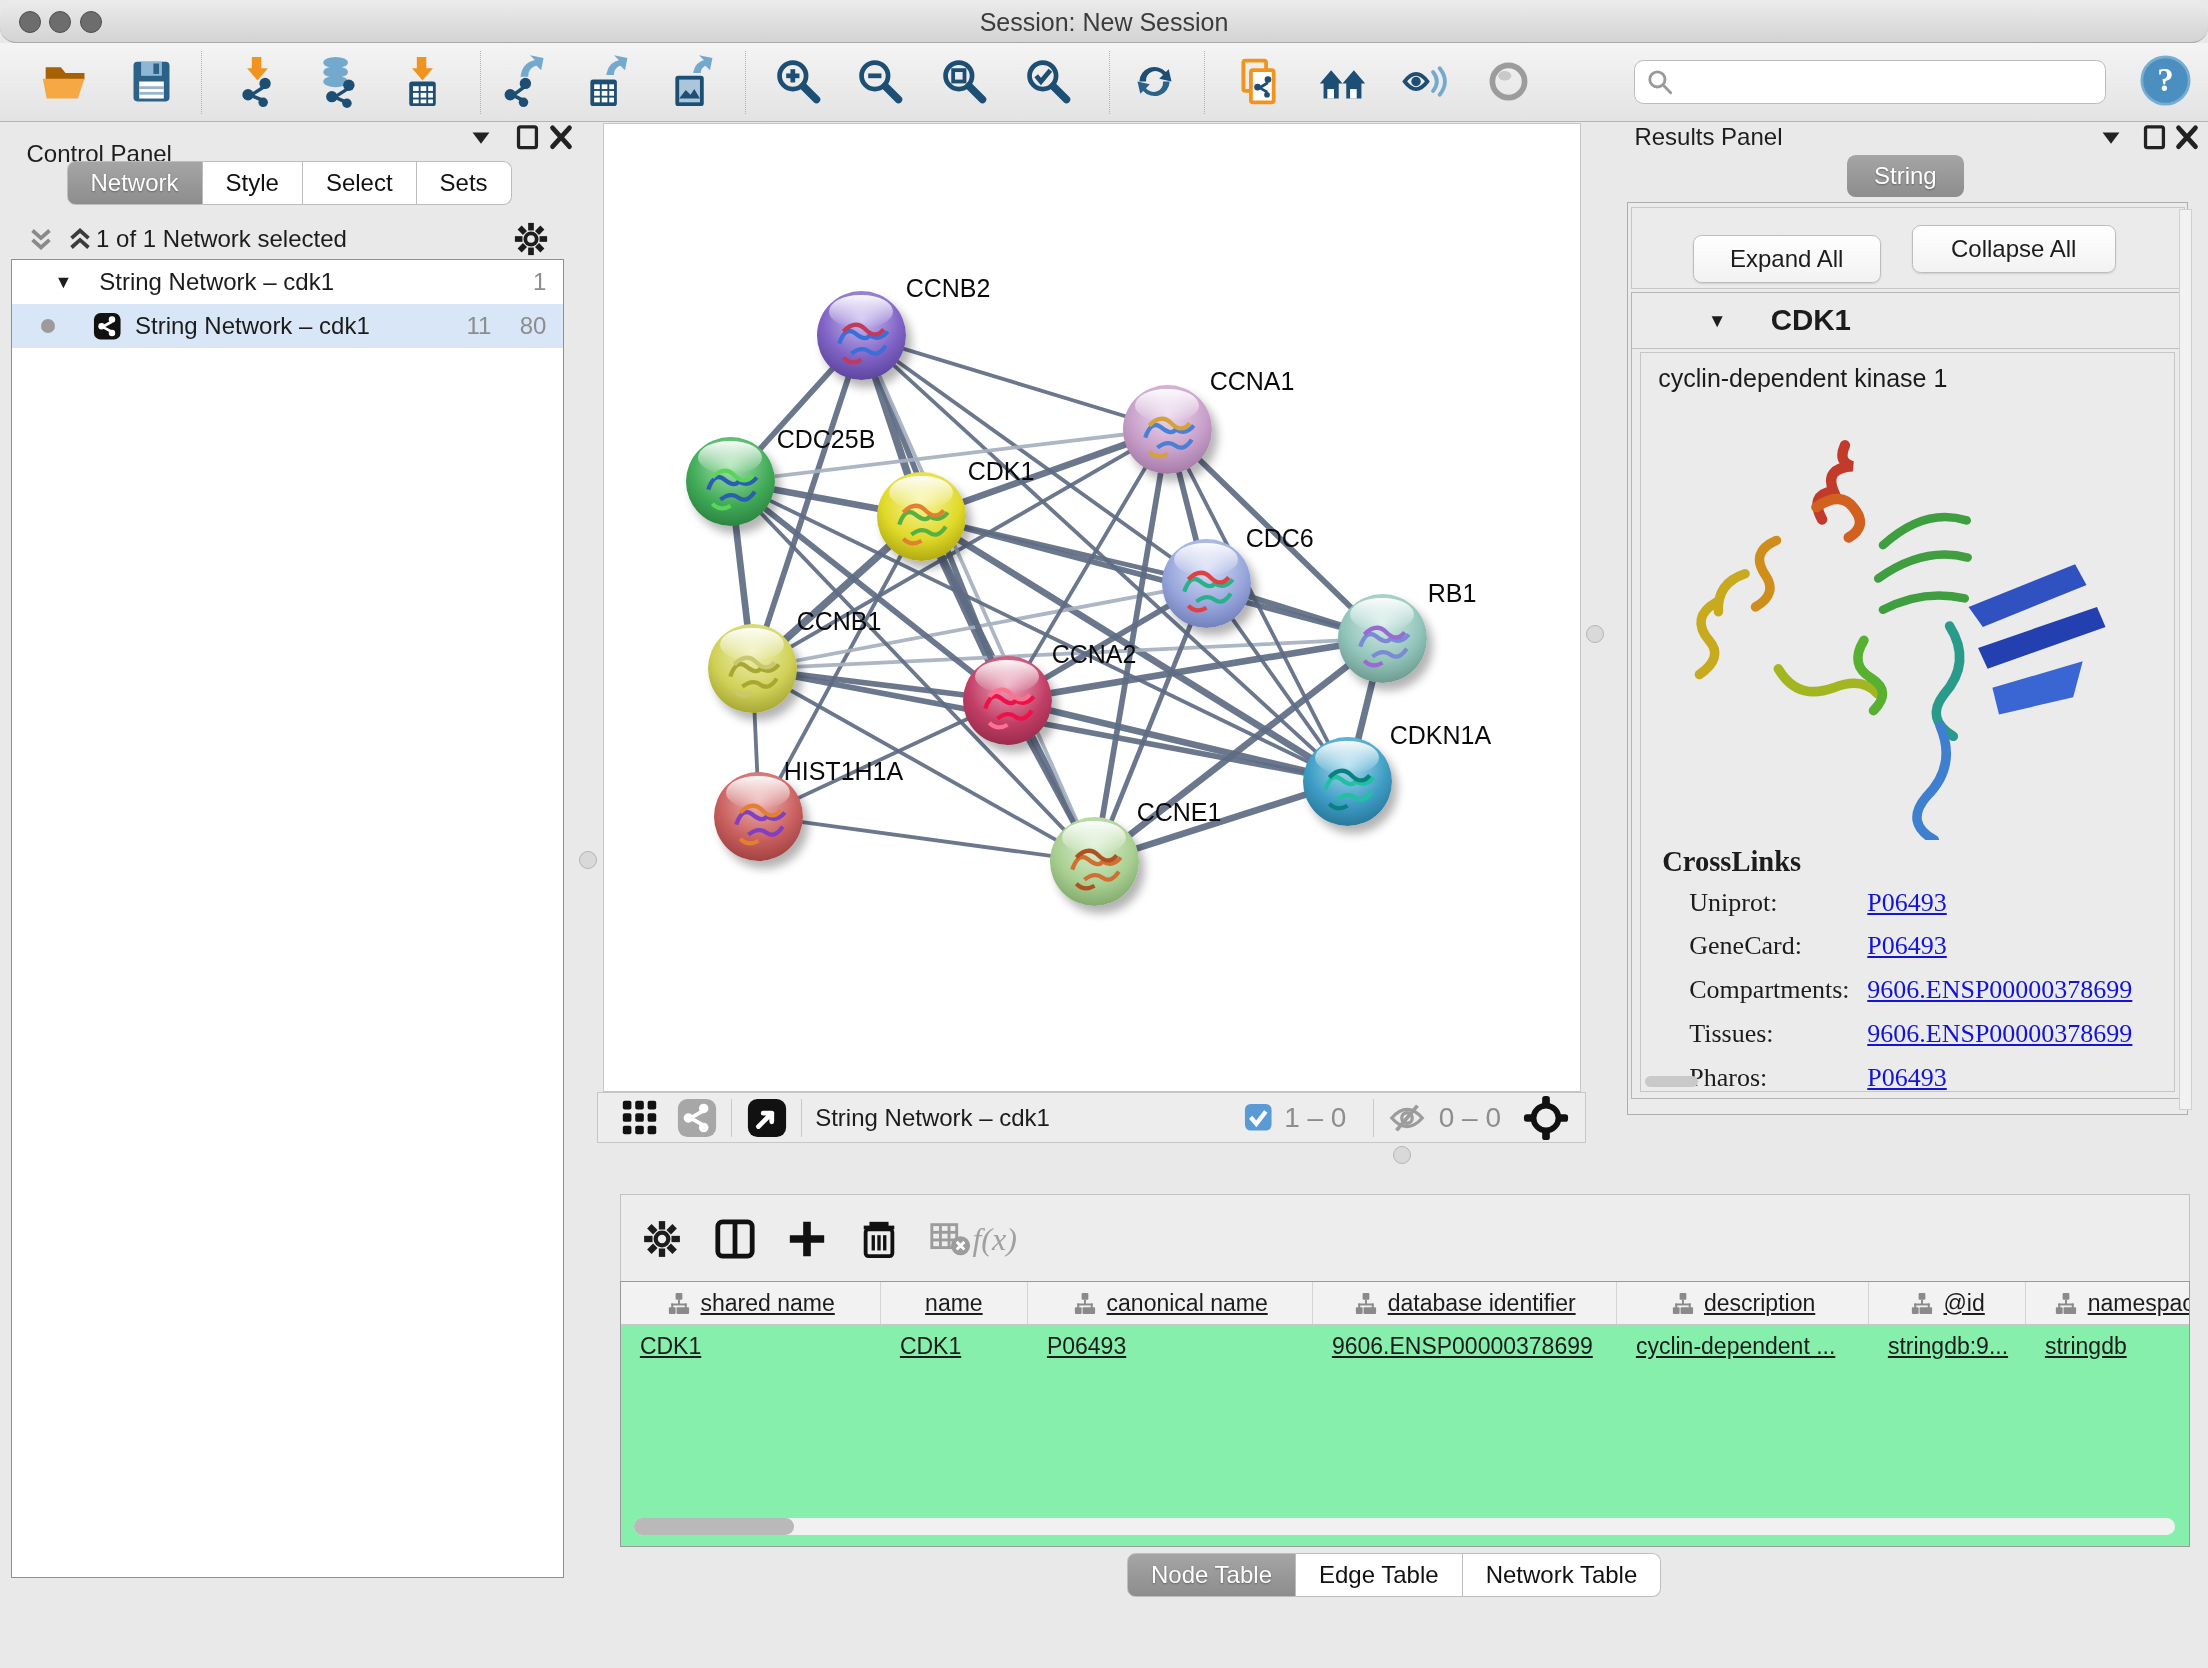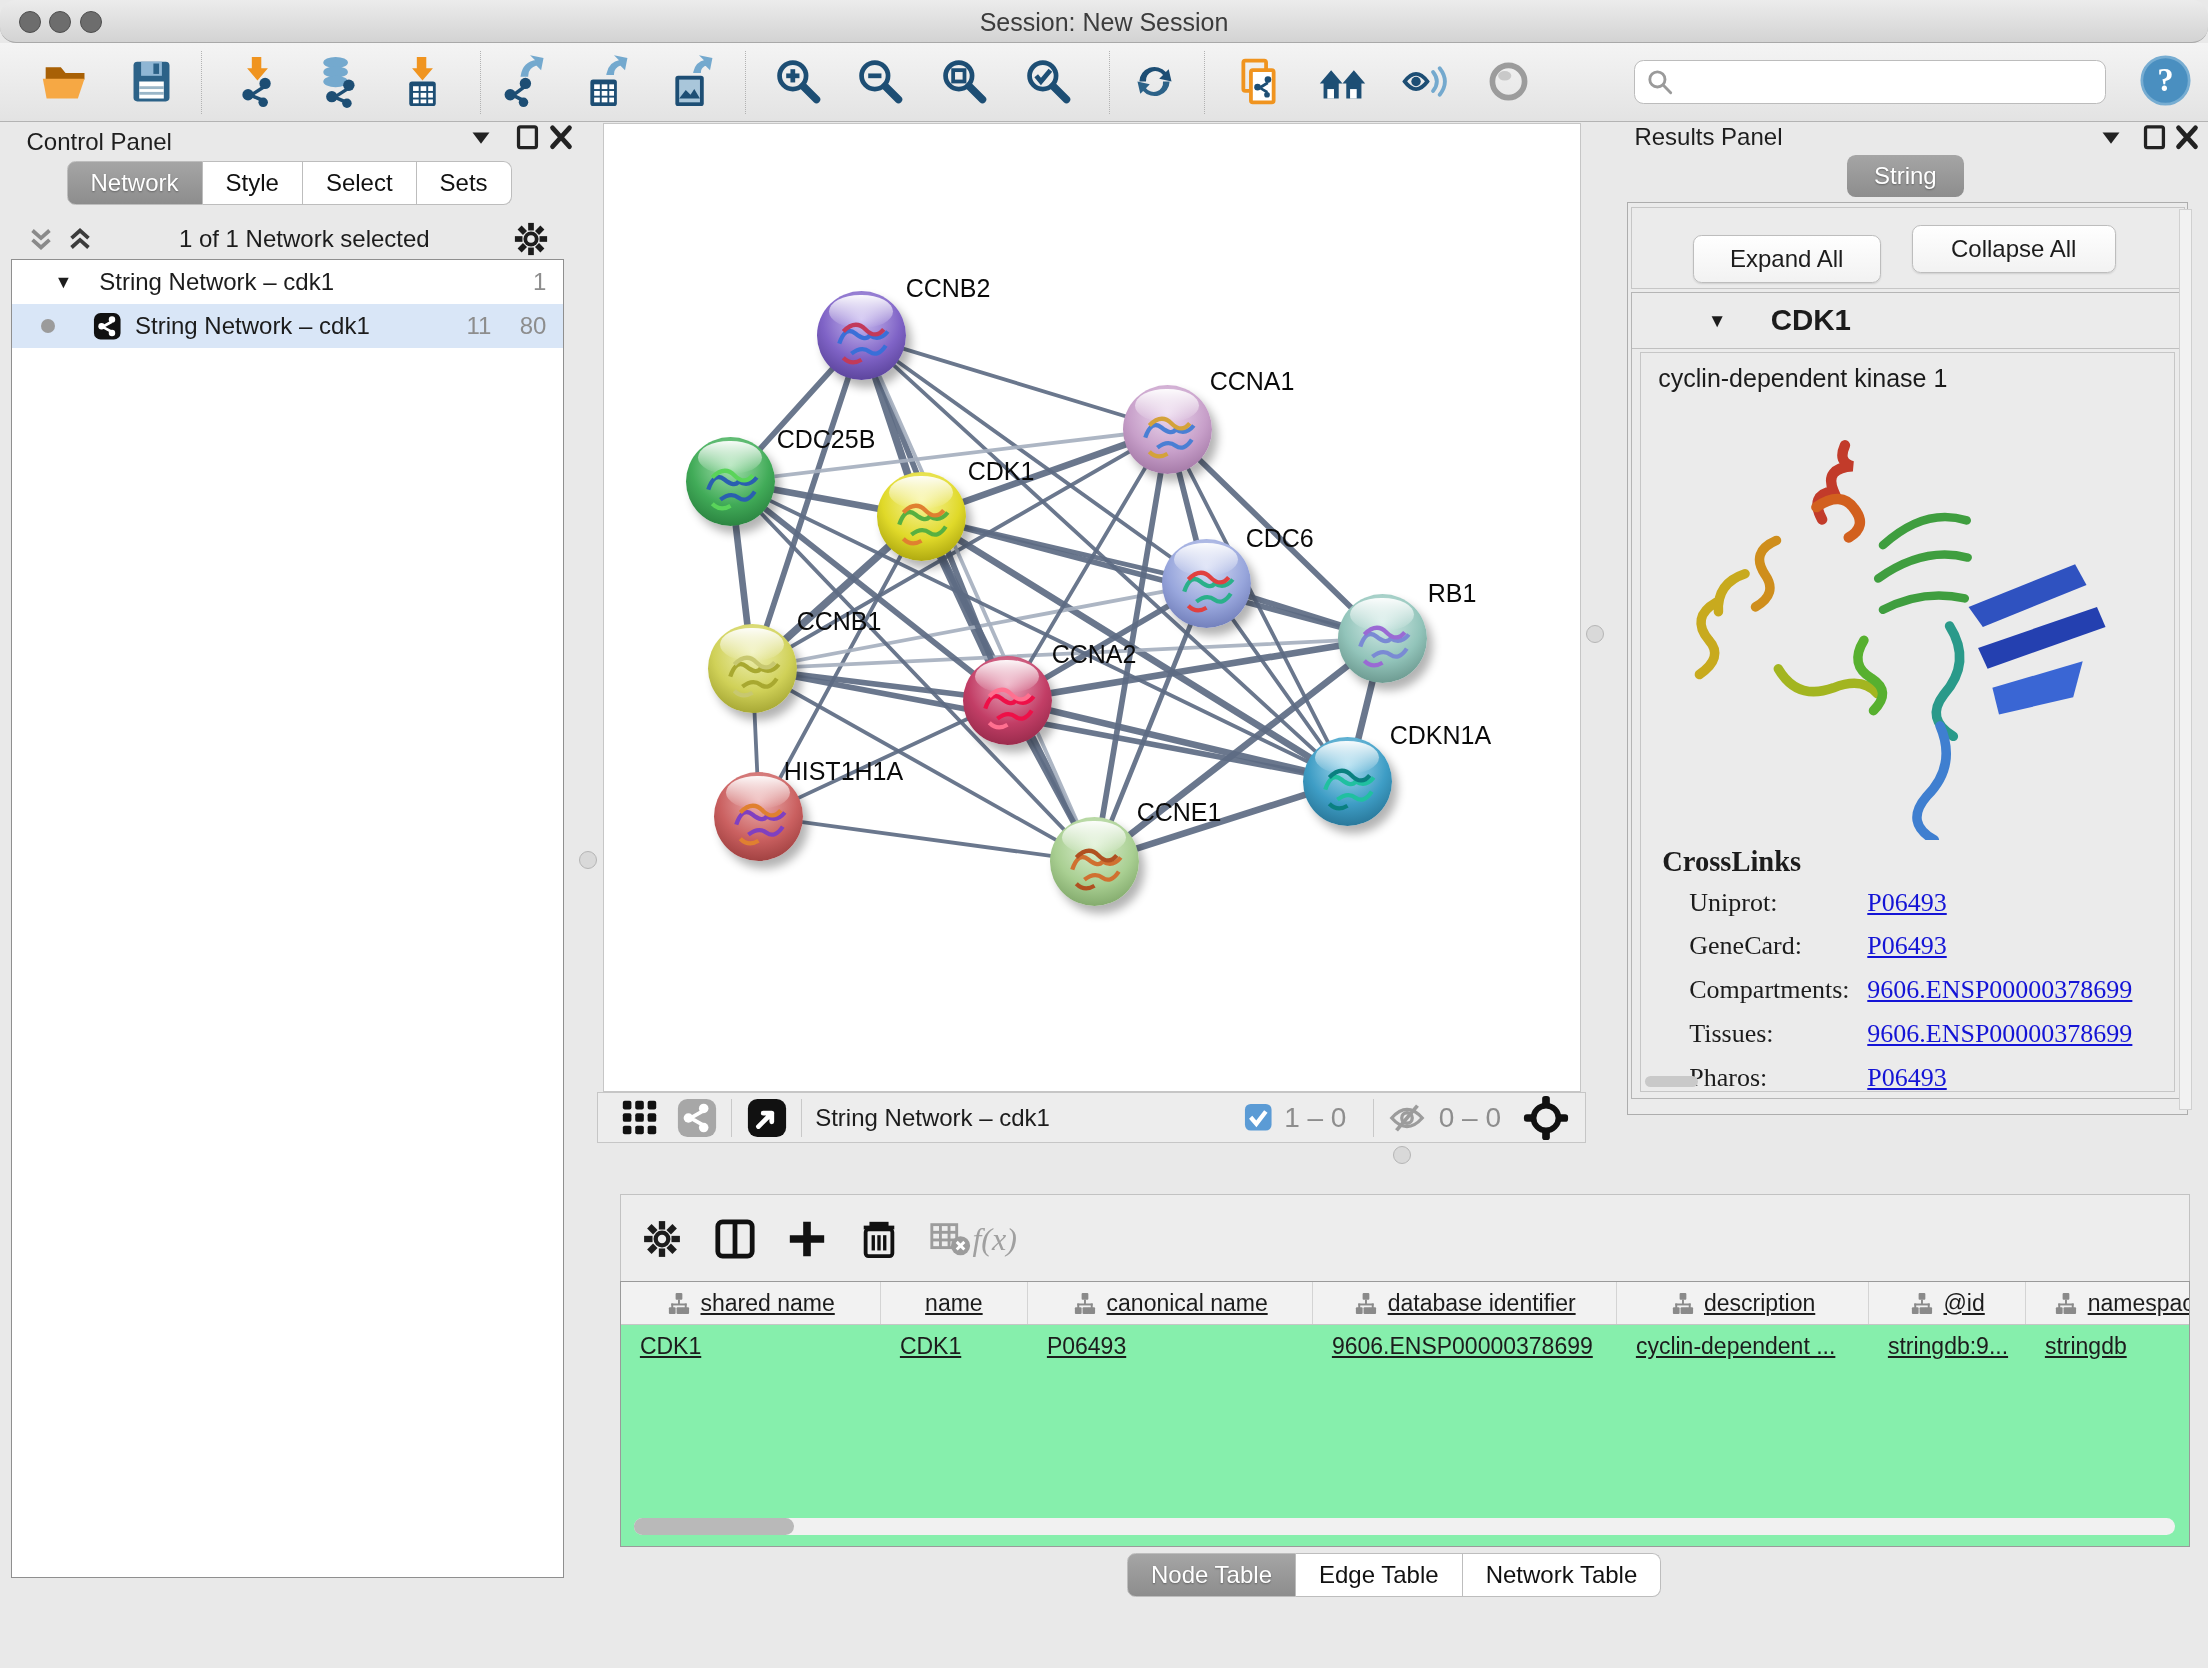--- a/index.html
+++ b/index.html
@@ -242,40 +242,40 @@
       <input type="text" placeholder="" style="">
     </div>
     <svg class="ticon" style="left:2140px;width:51px;height:51px" viewBox="0 0 56 56">
       <circle cx="28" cy="28" r="26" fill="#4a8fc0" stroke="#77add2" stroke-width="3"></circle>
       <text x="28" y="40" text-anchor="middle" font-size="36" font-family="Liberation Serif,serif" font-weight="bold" fill="#fff">?</text>
     </svg>
   </div>
 
   <div class="cpanel">
     <div style="position:relative;height:34px">
-      <span class="panelhead" style="position:absolute;left:17px;top:5px">Control Panel</span>
+      <span class="panelhead" style="position:absolute;left:17px;top:17px">Control Panel</span>
       <svg class="winctl" style="left:455px" viewBox="0 0 34 30">
         <path d="M8 10 h18 l-9 12 z" fill="#222"></path>
         </svg>
       <svg class="winctl" style="left:501px" viewBox="0 0 34 30">
         <rect x="8" y="4" width="19" height="22" fill="none" stroke="#222" stroke-width="3.5" rx="2"></rect>
         </svg>
       <svg class="winctl" style="left:535px" viewBox="0 0 34 30">
         <path d="M8 5 L26 25 M26 5 L8 25" stroke="#222" stroke-width="5" stroke-linecap="round"></path>
         </svg>
     </div>
     <div style="position:absolute;left:57px;top:38px" id="cp-tabs"><div class="tabbtn first sel">Network</div><div class="tabbtn">Style</div><div class="tabbtn">Select</div><div class="tabbtn last">Sets</div></div>
     <div style="position:absolute;left:0;top:95px;width:556px;height:42px;display:flex;align-items:center">
       <svg width="32" height="32" viewBox="0 0 34 34" style="margin-left:15px">
         <path d="M8 8 l9 8 9 -8 M8 18 l9 8 9 -8" fill="none" stroke="#8a8a8a" stroke-width="4"></path>
         </svg>
       <svg width="32" height="32" viewBox="0 0 34 34" style="margin-left:7.6px">
         <path d="M8 26 l9 -8 9 8 M8 16 l9 -8 9 8" fill="none" stroke="#3c3c3c" stroke-width="4"></path>
         </svg>
-      <span style="flex:1;text-align:center;font-size:24px">1 of 1 Network selected</span>
+      <span style="flex:1;text-align:left;font-size:24px">1 of 1 Network selected</span>
       <svg width="36" height="36" viewBox="0 0 38 38" style="margin-right:17px">
         <g fill="#1c1c1c">
             <circle cx="19" cy="19" r="8"></circle>
         <g>
               <rect x="16" y="2" width="6" height="8"></rect>
               <rect x="16" y="28" width="6" height="8"></rect>
         <rect x="2" y="16" width="8" height="6"></rect>
               <rect x="28" y="16" width="8" height="6"></rect>
         <rect x="16" y="2" width="6" height="8" transform="rotate(45 19 19)"></rect>
         <rect x="16" y="28" width="6" height="8" transform="rotate(45 19 19)"></rect>

